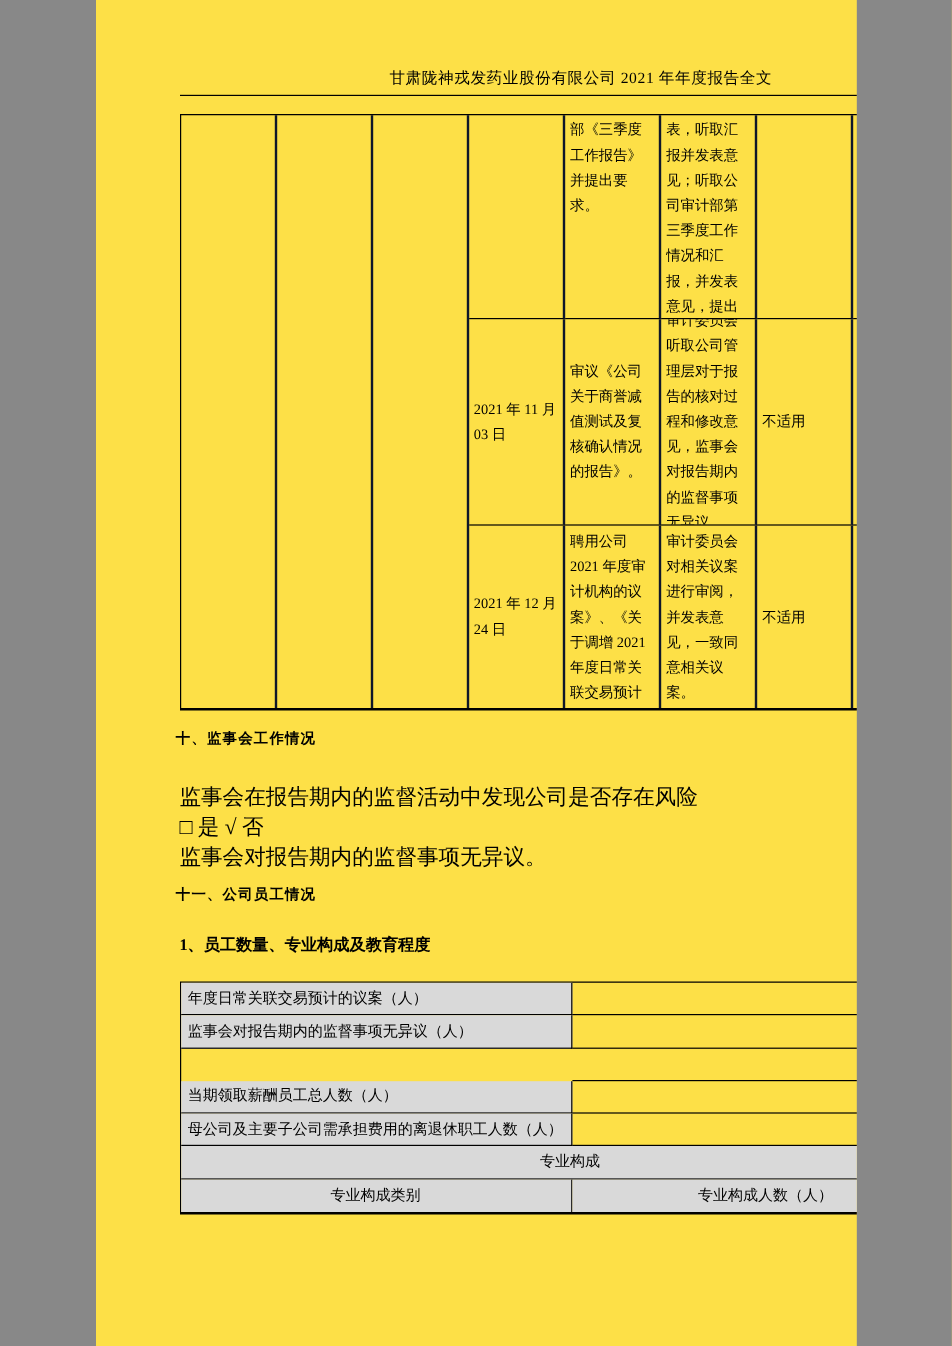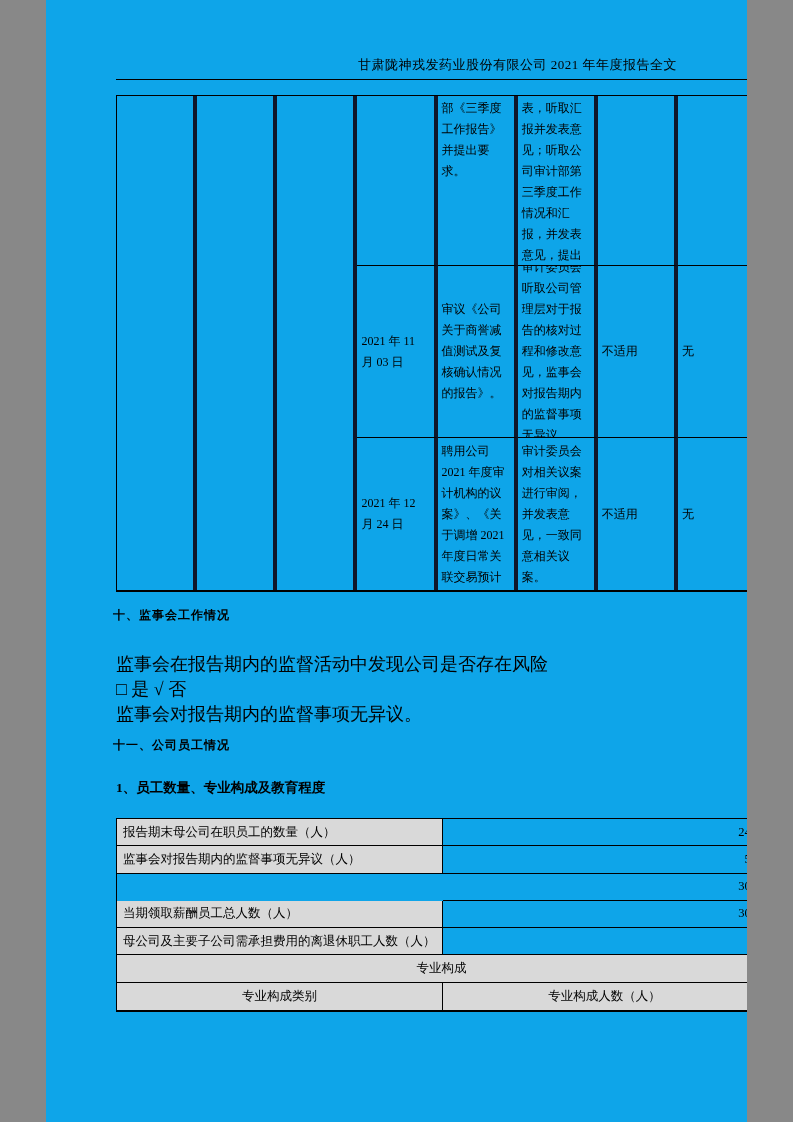--- a/index.html
+++ b/index.html
@@ -1,21 +1,21 @@
 <!DOCTYPE html>
 <html><head>
 <meta charset="utf-8">
 <style>
   * { margin:0; padding:0; box-sizing:border-box; }
   html,body { background:#888; }
   .page {
     position:relative;
-    width:701px; height:1122px;
+    width:634px; height:1122px;
     margin:0 auto;
-    background:#0ea5e9;
+    background:#fde047;
     font-family:"Liberation Serif","DejaVu Serif",serif;
     color:#000;
     overflow:hidden;
   }
   
   .doc-header {
     position:absolute; top:56px; right:70px;
     font-size:13px; letter-spacing:0.5px;
     white-space:nowrap;
   }
@@ -28,21 +28,21 @@
     position:absolute; left:70px; top:95px;
     width:643px; height:497px;
     display:grid;
     grid-template-columns:repeat(8, 1fr);
     grid-template-rows:170px 172px 1fr;
     border:1px solid #000;
     border-bottom-width:2px;
     font-size:12px; line-height:21px;
   }
   .mc {
-    border-right:4px solid #0f172a;
+    border-right:2px solid #0f172a;
     border-bottom:1px solid #000;
     padding:2px 4px;
     display:flex; flex-direction:column; justify-content:flex-start;
     overflow:hidden;
   }
   .mc.vc { justify-content:center; }
   .mc.nbr { border-right:none; }
   .mc.nbb { border-bottom:none; }
   
   .h-major {
@@ -122,21 +122,21 @@
 
   <div class="h-major" style="top:607px">十、监事会工作情况</div>
   <div class="body-line" style="top:652px">监事会在报告期内的监督活动中发现公司是否存在风险</div>
   <div class="body-line" style="top:677px">□ 是 √ 否</div>
   <div class="body-line" style="top:702px">监事会对报告期内的监督事项无异议。</div>
 
   <div class="h-major" style="top:737px">十一、公司员工情况</div>
   <div class="h-minor" style="top:779px">1、员工数量、专业构成及教育程度</div>
 
   <div class="etable">
-    <div class="ec gray" style="grid-area:1/1/2/2">报告期末母公司在职员工的数量（人）</div>
+    <div class="ec gray" style="grid-area:1/1/2/2">年度日常关联交易预计的议案（人）</div>
     <div class="ec num nbr" style="grid-area:1/2/2/3">249</div>
 
     <div class="ec gray" style="grid-area:2/1/3/2">监事会对报告期内的监督事项无异议（人）</div>
     <div class="ec num nbr" style="grid-area:2/2/3/3">53</div>
 
     <div class="ec num nbr" style="grid-area:3/2/4/3">302</div>
 
     <div class="ec gray" style="grid-area:4/1/5/2">当期领取薪酬员工总人数（人）</div>
     <div class="ec num nbr" style="grid-area:4/2/5/3">302</div>
 

